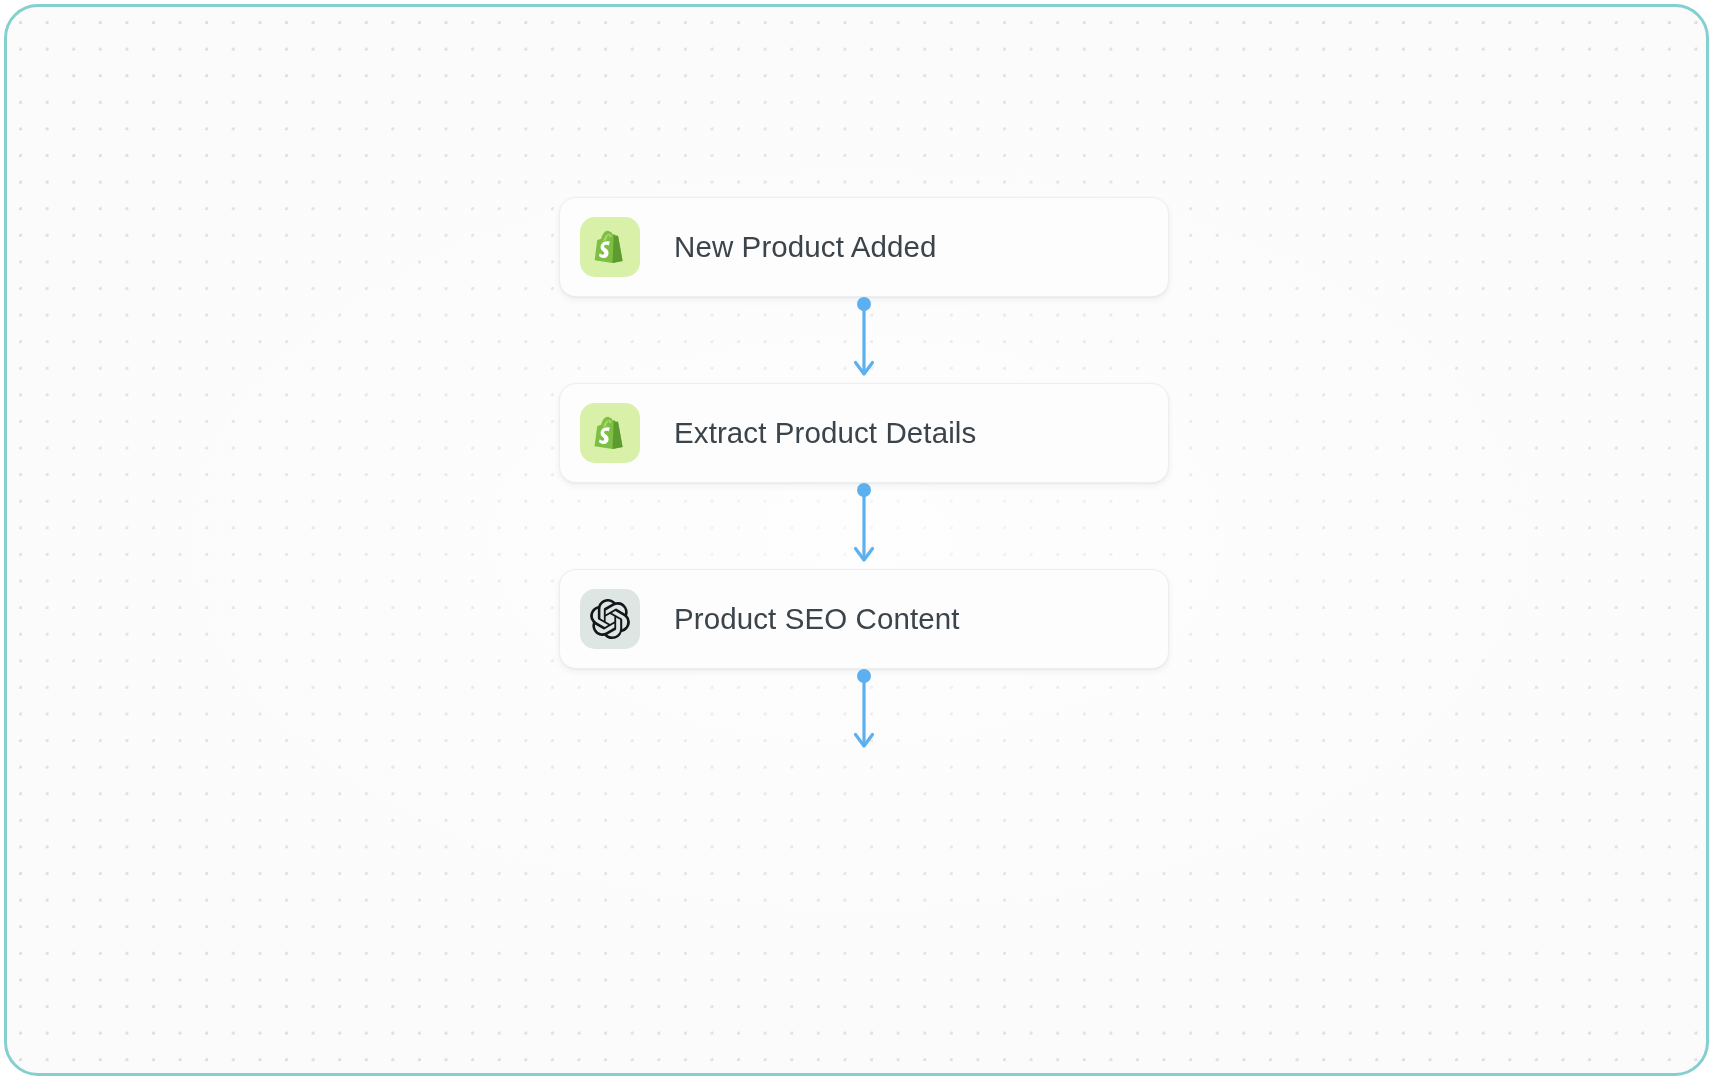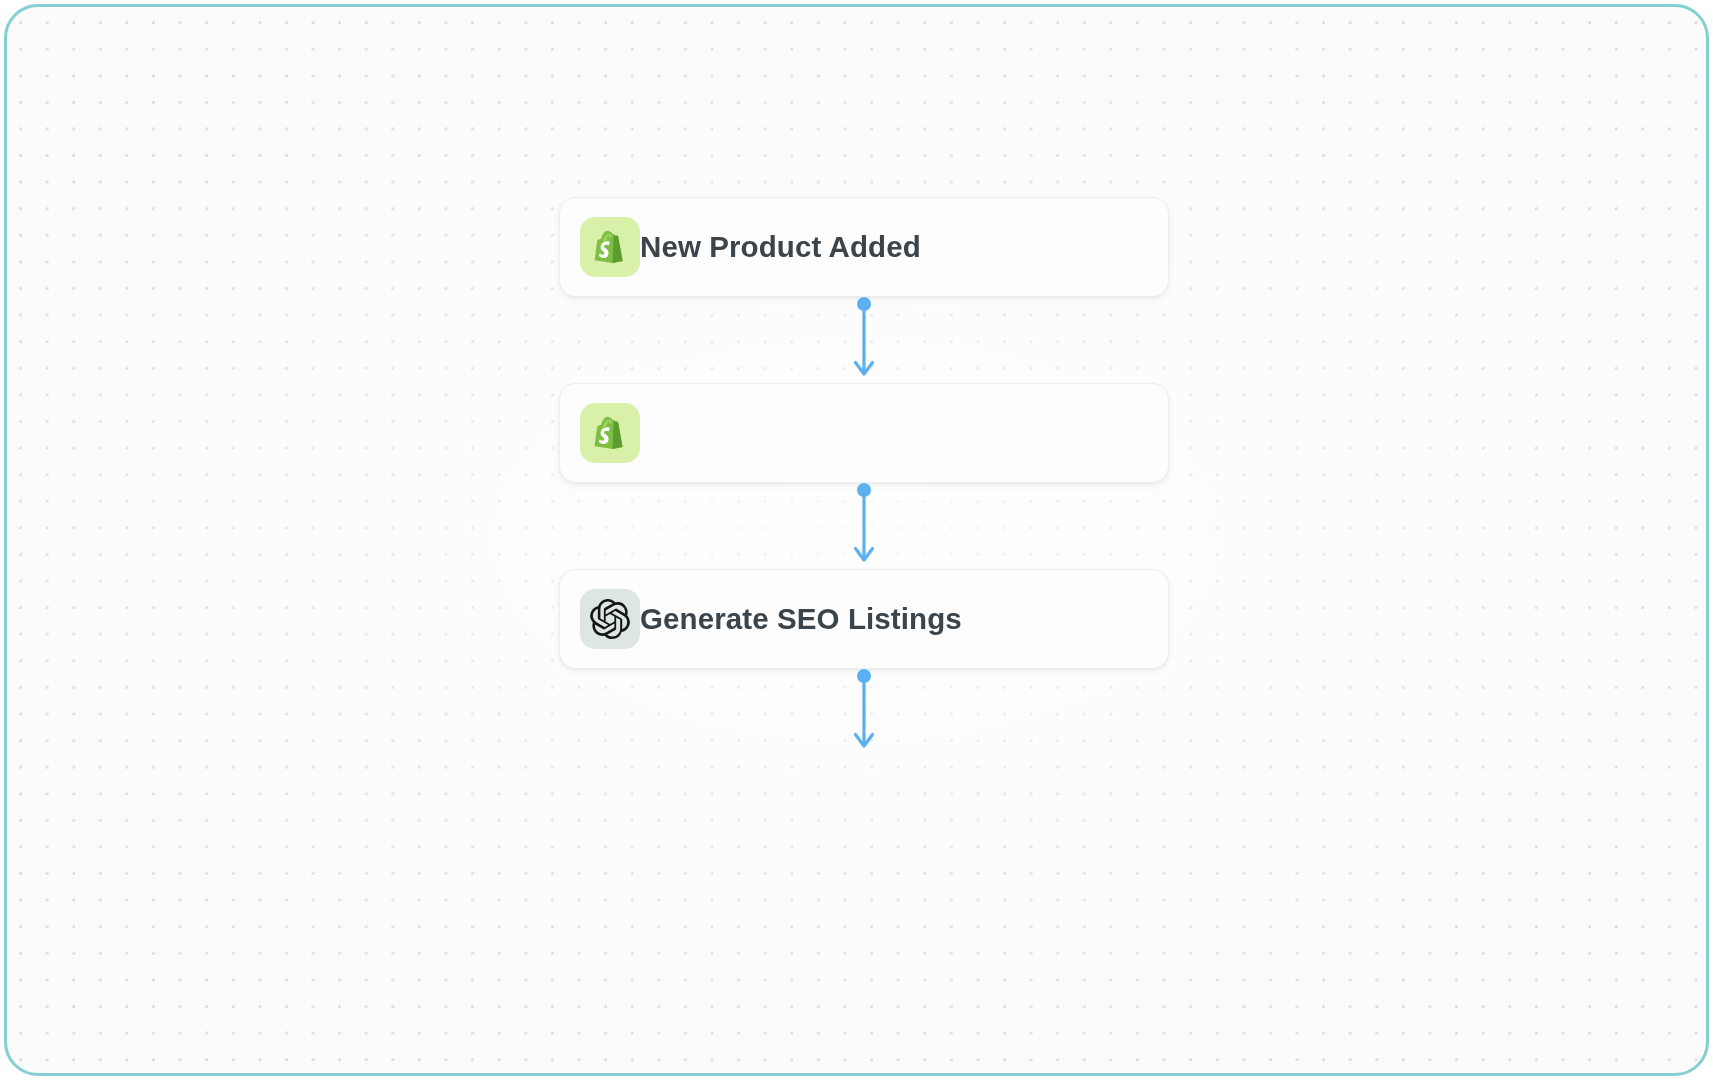--- a/index.html
+++ b/index.html
@@ -68,22 +68,23 @@
     align-items: center;
     justify-content: center;
     flex: none;
   }
   .node-icon.shopify  { background: #d9f0a8; }
   .node-icon.openai   { background: #dde6e3; }
 
   .node-icon svg { display: block; }
 
   .node-label {
+    margin-left: 34px;
     font-size: 29.5px;
-    font-weight: bold;
+    font-weight: normal;
     letter-spacing: 0.1px;
     color: #3b444b;
     white-space: nowrap;
   }
 
   
   .connector {
     position: relative;
     height: 86px;
     width: 610px;
@@ -124,37 +125,38 @@
     <div class="node-card">
       <span class="node-icon shopify">
         <svg width="40" height="40" viewBox="0 0 48 48" aria-hidden="true">
           <path d="M33.6 10.6c-.2-.2-.5-.2-.7-.2l-2.3.2s-1.6-1.6-1.8-1.8c-.2-.2-.5-.1-.6-.1l-1 .3c-.6-1.7-1.6-3.3-3.4-3.3h-.2c-.6-.8-1.4-1.1-2-1.1-5 0-7.4 6.3-8.2 9.5l-3.5 1.1c-1.1.3-1.1.4-1.3 1.4-.1.8-3 23.2-3 23.2L27 43.3l12.2-2.6s-5.5-29.9-5.6-30.1z" fill="#7dbf42"></path>
           <path d="M32.9 10.4l-2.3.2s-1.6-1.6-1.8-1.8c-.1-.1-.2-.1-.3-.1L27 43.3l12.2-2.6s-5.5-29.9-5.6-30.1c-.2-.2-.5-.2-.7-.2z" fill="#5d9a30"></path>
           <path d="M23.9 17.6l-1.5 4.5s-1.3-.7-3-.7c-2.4 0-2.5 1.5-2.5 1.9 0 2 5.4 2.8 5.4 7.7 0 3.8-2.4 6.3-5.7 6.3-3.9 0-5.9-2.4-5.9-2.4l1-3.5s2.1 1.8 3.8 1.8c1.1 0 1.6-.9 1.6-1.6 0-2.7-4.4-2.8-4.4-7.3 0-3.7 2.7-7.3 8.1-7.3 2.1 0 3.1.6 3.1.6z" fill="#ffffff"></path>
           <path d="M23.4 8c.3 0 .5.1.8.3-1.9.9-3.9 3.1-4.8 7.5l-3.8 1.2c1.1-3.7 3.6-9 7.8-9z" fill="#a7d66b"></path>
           <path d="M23.8 8.3c1.1.4 1.8 1.7 2.3 3.4l-2.1.7c-.3 0-.6.1-.9.2.1-1.9-.1-3.3-.4-4.2l1.1-.1z" fill="#a7d66b"></path>
         </svg>
       </span>
+      <span class="node-label">Extract Product Details</span>
     </div>
 
     <div class="connector">
       <svg width="30" height="86" viewBox="0 0 30 86">
         <circle cx="15" cy="7" r="7" fill="#5cb0ef"></circle>
         <line x1="15" y1="7" x2="15" y2="76" stroke="#5cb0ef" stroke-width="3.2" stroke-linecap="round"></line>
         <path d="M6.5 65.5 L15 77 L23.5 65.5" fill="none" stroke="#5cb0ef" stroke-width="3.2" stroke-linecap="round" stroke-linejoin="round"></path>
       </svg>
     </div>
 
     <div class="node-card">
       <span class="node-icon openai">
         <svg width="40" height="40" viewBox="0 0 24 24" aria-hidden="true">
           <path fill="#14171a" d="M22.282 9.821a5.985 5.985 0 0 0-.516-4.91 6.046 6.046 0 0 0-6.51-2.9A6.065 6.065 0 0 0 4.981 4.18a5.985 5.985 0 0 0-3.998 2.9 6.046 6.046 0 0 0 .743 7.097 5.98 5.98 0 0 0 .51 4.911 6.051 6.051 0 0 0 6.515 2.9A5.985 5.985 0 0 0 13.26 24a6.056 6.056 0 0 0 5.772-4.206 5.99 5.99 0 0 0 3.997-2.9 6.056 6.056 0 0 0-.747-7.073zM13.26 22.43a4.476 4.476 0 0 1-2.876-1.04l.141-.081 4.779-2.758a.795.795 0 0 0 .392-.681v-6.737l2.02 1.168a.071.071 0 0 1 .38.052v5.583a4.504 4.504 0 0 1-4.494 4.494zM3.6 18.304a4.47 4.47 0 0 1-.535-3.014l.142.085 4.783 2.759a.771.771 0 0 0 .78 0l5.843-3.369v2.332a.08.08 0 0 1-.033.062L9.74 19.95a4.5 4.5 0 0 1-6.14-1.646zM2.34 7.896a4.485 4.485 0 0 1 2.366-1.973V11.6a.766.766 0 0 0 .388.676l5.815 3.355-2.02 1.168a.076.076 0 0 1-.071 0l-4.83-2.786A4.504 4.504 0 0 1 2.34 7.872zm16.597 3.855-5.833-3.387L15.119 7.2a.076.076 0 0 1 .071 0l4.83 2.791a4.494 4.494 0 0 1-.676 8.105v-5.678a.79.79 0 0 0-.407-.667zm2.01-3.023-.141-.085-4.774-2.782a.776.776 0 0 0-.785 0L9.409 9.23V6.897a.066.066 0 0 1 .028-.061l4.83-2.787a4.5 4.5 0 0 1 6.68 4.66zM8.3 12.863l-2.02-1.164a.08.08 0 0 1-.038-.057V6.075a4.5 4.5 0 0 1 7.375-3.453l-.142.08L8.7 5.46a.795.795 0 0 0-.393.681zm1.097-2.365 2.602-1.5 2.607 1.5v2.999l-2.597 1.5-2.607-1.5z"></path>
         </svg>
       </span>
-      <span class="node-label">Generate SEO Listings</span>
+      <span class="node-label">Product SEO Content</span>
     </div>
 
     <div class="connector">
       <svg width="30" height="86" viewBox="0 0 30 86">
         <circle cx="15" cy="7" r="7" fill="#5cb0ef"></circle>
         <line x1="15" y1="7" x2="15" y2="76" stroke="#5cb0ef" stroke-width="3.2" stroke-linecap="round"></line>
         <path d="M6.5 65.5 L15 77 L23.5 65.5" fill="none" stroke="#5cb0ef" stroke-width="3.2" stroke-linecap="round" stroke-linejoin="round"></path>
       </svg>
     </div>
 

